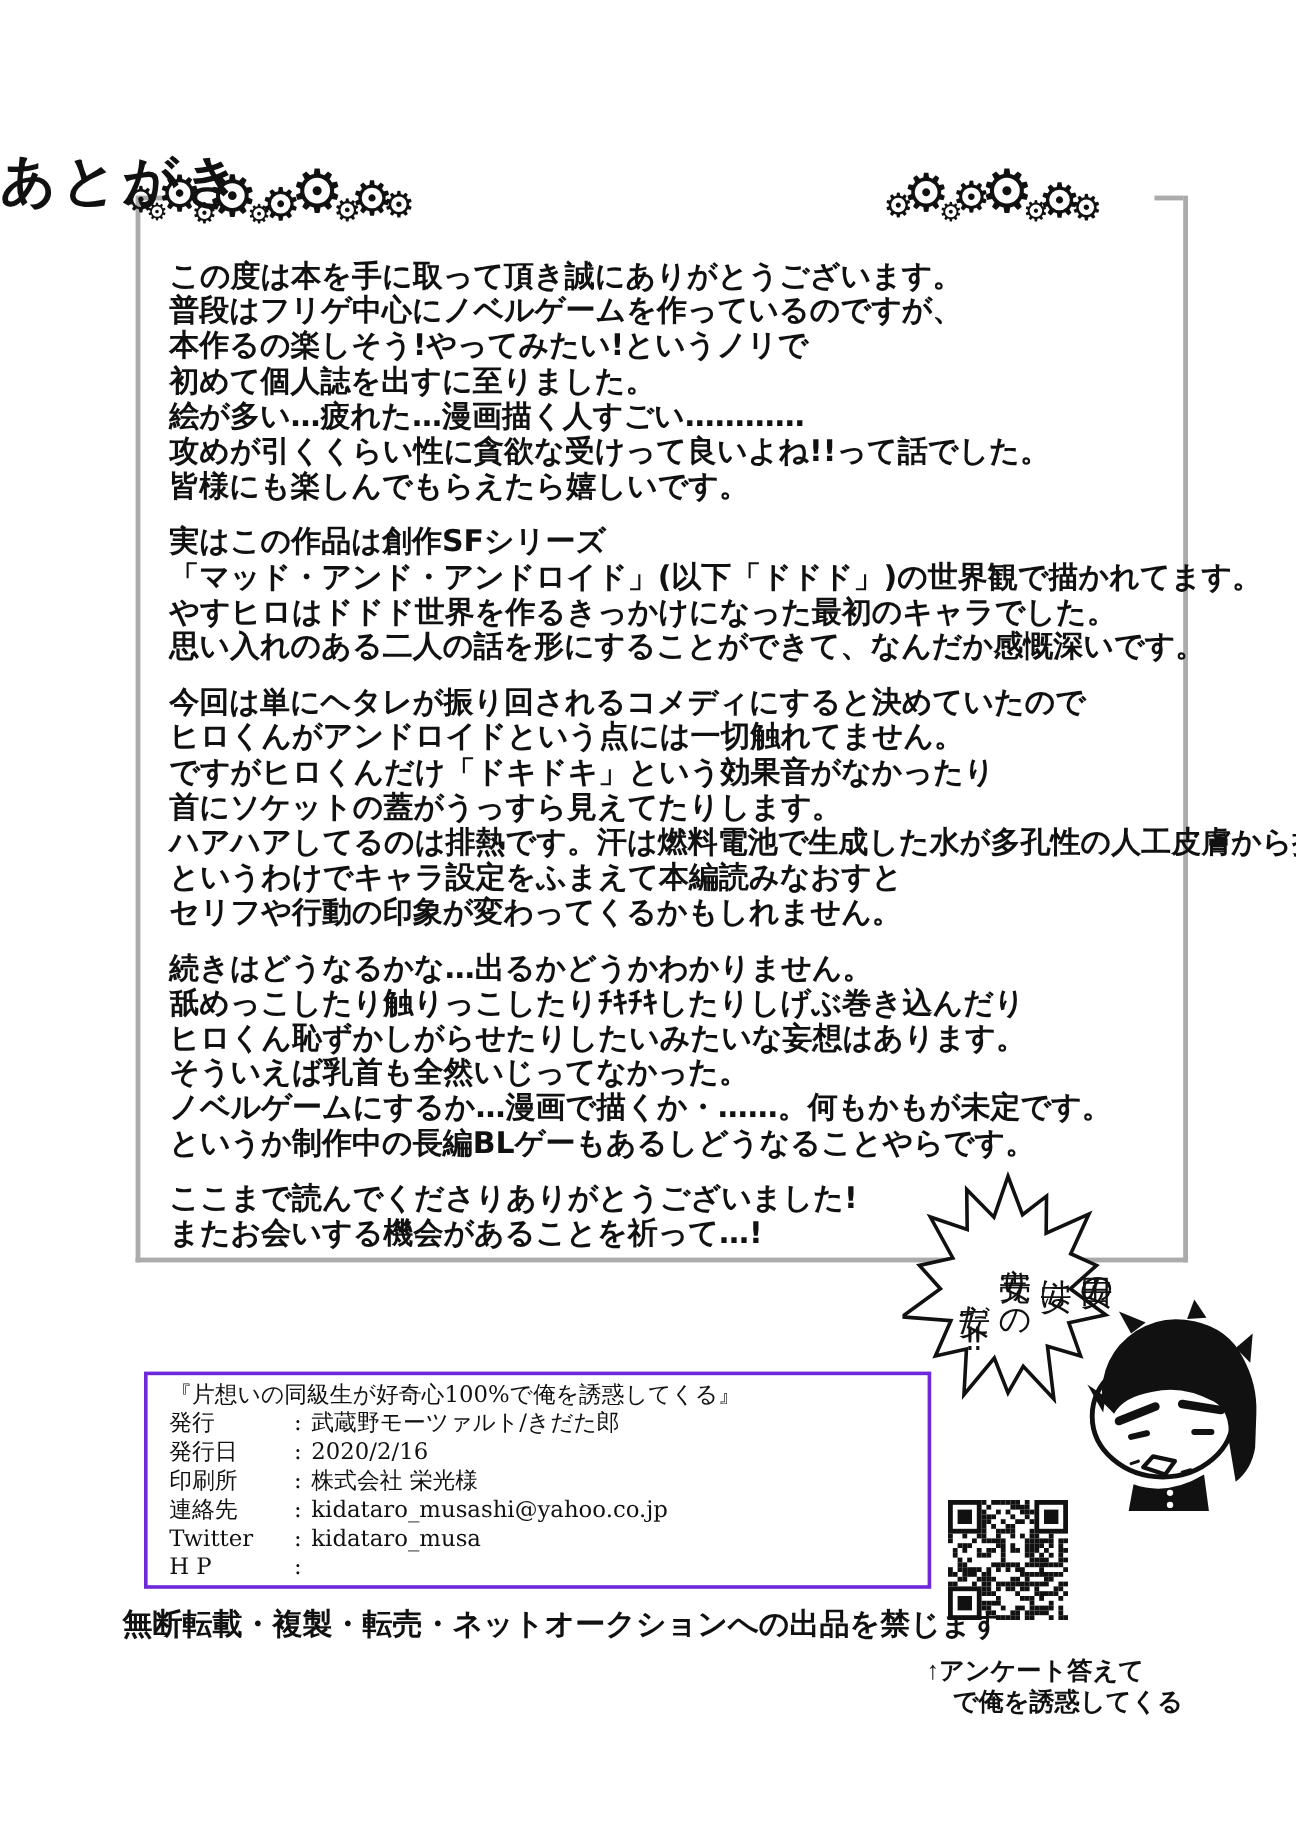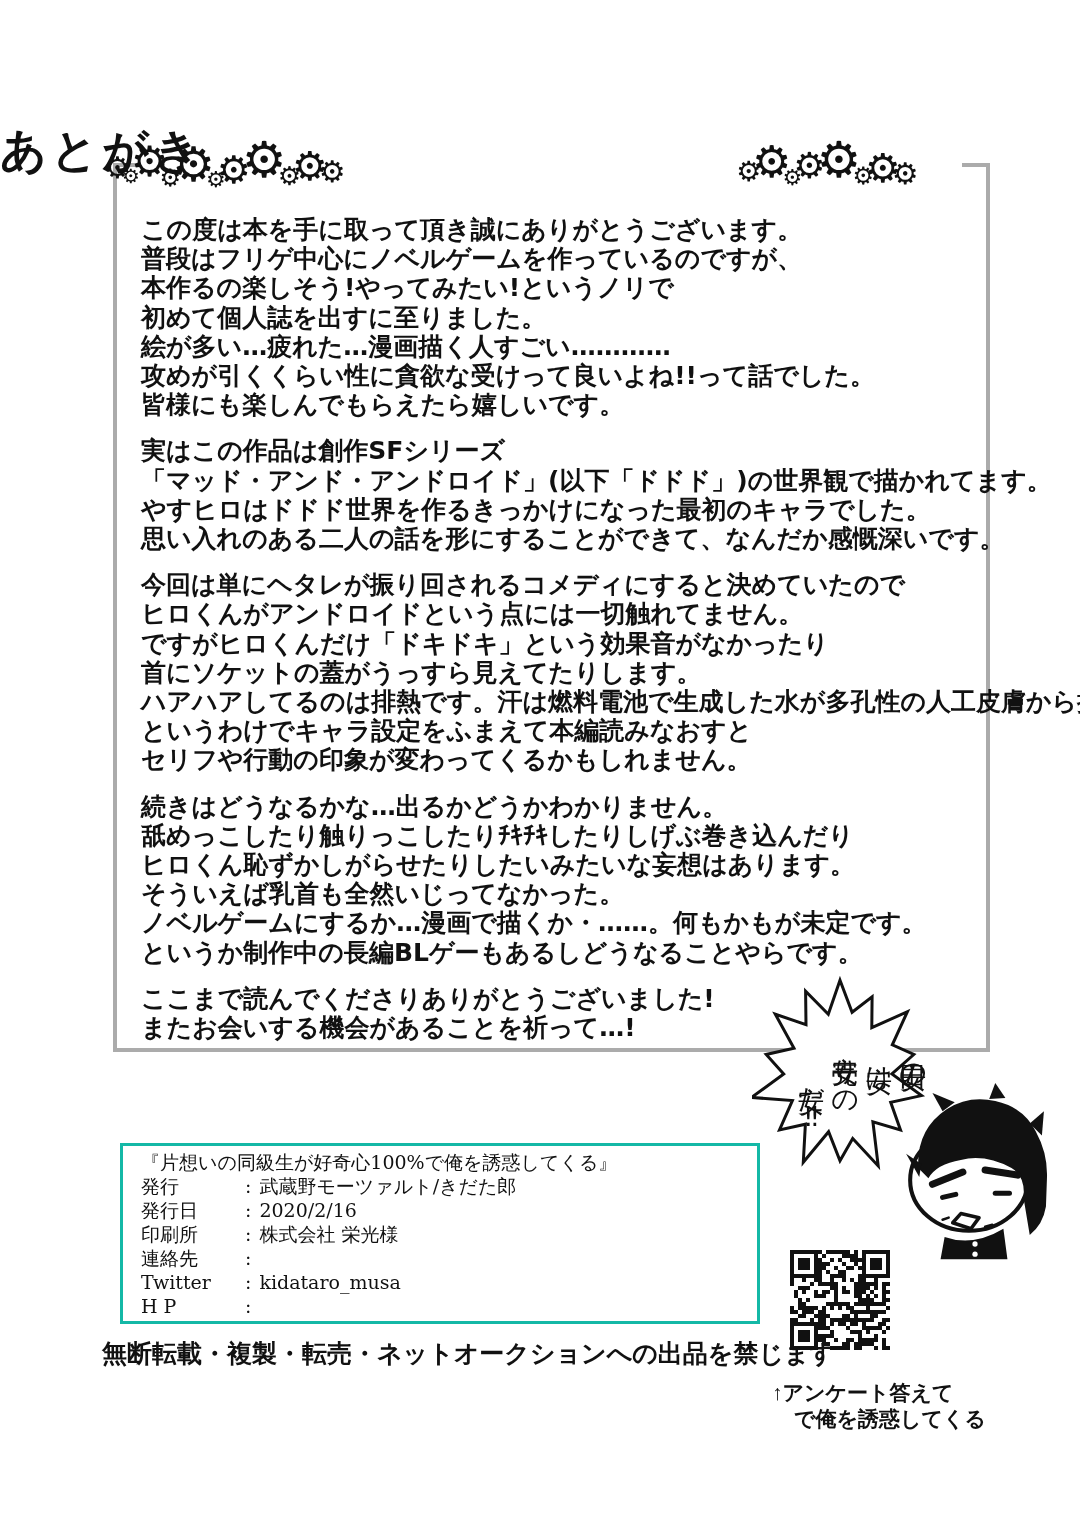--- a/index.html
+++ b/index.html
@@ -46,21 +46,21 @@
   }
   .bubble-text div:nth-child(1){padding-top:6px;}
   .bubble-text div:nth-child(2){padding-top:10px;}
   .bubble-text div:nth-child(3){padding-top:0px;}
   .bubble-text div:nth-child(4){padding-top:30px;}
   
   #chibi{position:absolute;left:898px;top:1076px;z-index:3;}
   
   .colophon{
     position:absolute;left:120px;top:1143px;width:616px;height:171px;
-    border:3px solid #14b8a6;padding:4px 0 0 18px;z-index:2;
+    border:3px solid #6d28d9;padding:4px 16px 0 18px;z-index:2;
     font-size:19px;line-height:24px;font-weight:500;
     font-family:"DejaVu Serif",serif;
   }
   .colophon .book-title{font-size:19px;white-space:nowrap;}
   .c-row{display:flex;white-space:nowrap;}
   .c-label{display:inline-block;width:104px;}
   .c-sep{display:inline-block;margin-right:8px;}
   
   .notice{
     position:absolute;left:102px;top:1337px;font-size:25px;font-weight:700;
@@ -192,20 +192,21 @@
           <span class="c-value">2020/2/16</span>
         </div>
         <div class="c-row">
           <span class="c-label">印刷所</span>
           <span class="c-sep">:</span>
           <span class="c-value">株式会社 栄光様</span>
         </div>
         <div class="c-row">
           <span class="c-label">連絡先</span>
           <span class="c-sep">:</span>
+          <span class="c-value">kidataro_musashi@yahoo.co.jp</span>
         </div>
         <div class="c-row">
           <span class="c-label">Twitter</span>
           <span class="c-sep">:</span>
           <span class="c-value">kidataro_musa</span>
         </div>
         <div class="c-row">
           <span class="c-label">H P</span>
           <span class="c-sep">:</span>
         </div>

